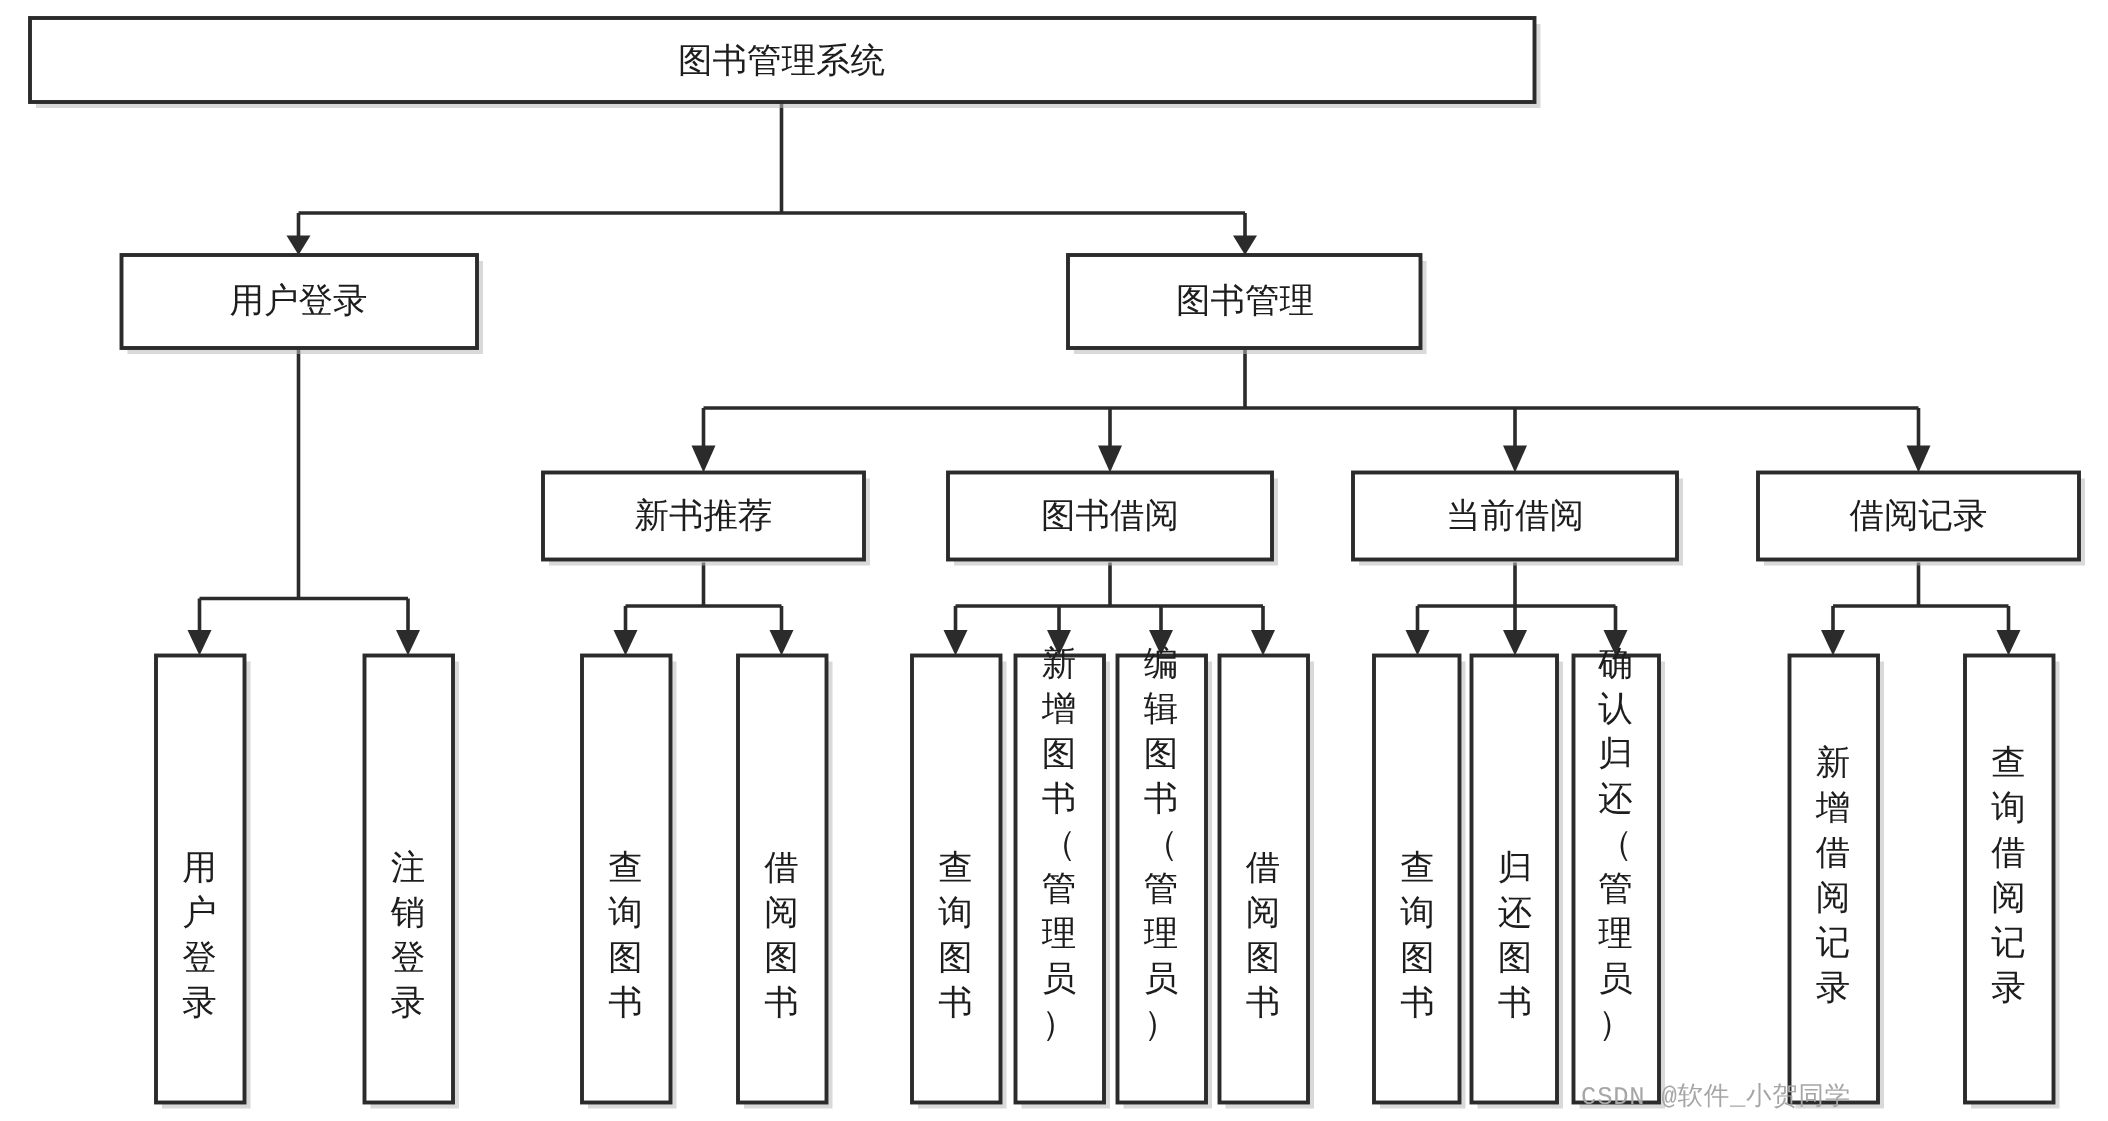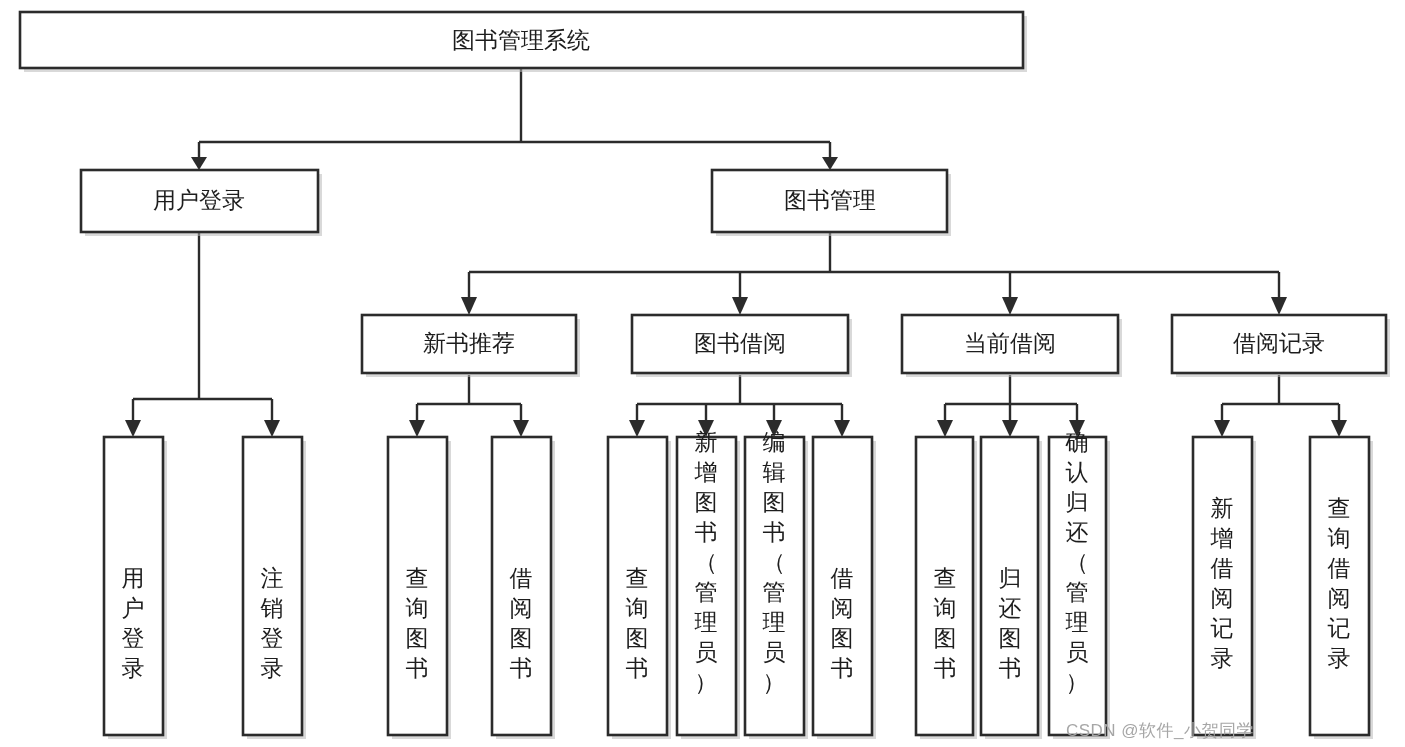--- a/index.html
+++ b/index.html
@@ -52,23 +52,23 @@
     dominant-baseline: middle;
   }
   .node-label-v {
     font-family: "Liberation Sans", "DejaVu Sans", sans-serif;
     font-size: 23px;
     fill: #1d1d1d;
     text-anchor: middle;
   }
   .watermark-text {
     position: absolute;
-    right: 0;
+    right: 20px;
     bottom: 5px;
-    font-family: Liberation Sans, sans-serif;
+    font-family: Liberation Mono, monospace;
     font-size: 17px;
     color: #a6a6a6;
     white-space: nowrap;
     letter-spacing: 0.5px;
     text-align: center;
   }
 </style>
 </head>
 <body>
 

